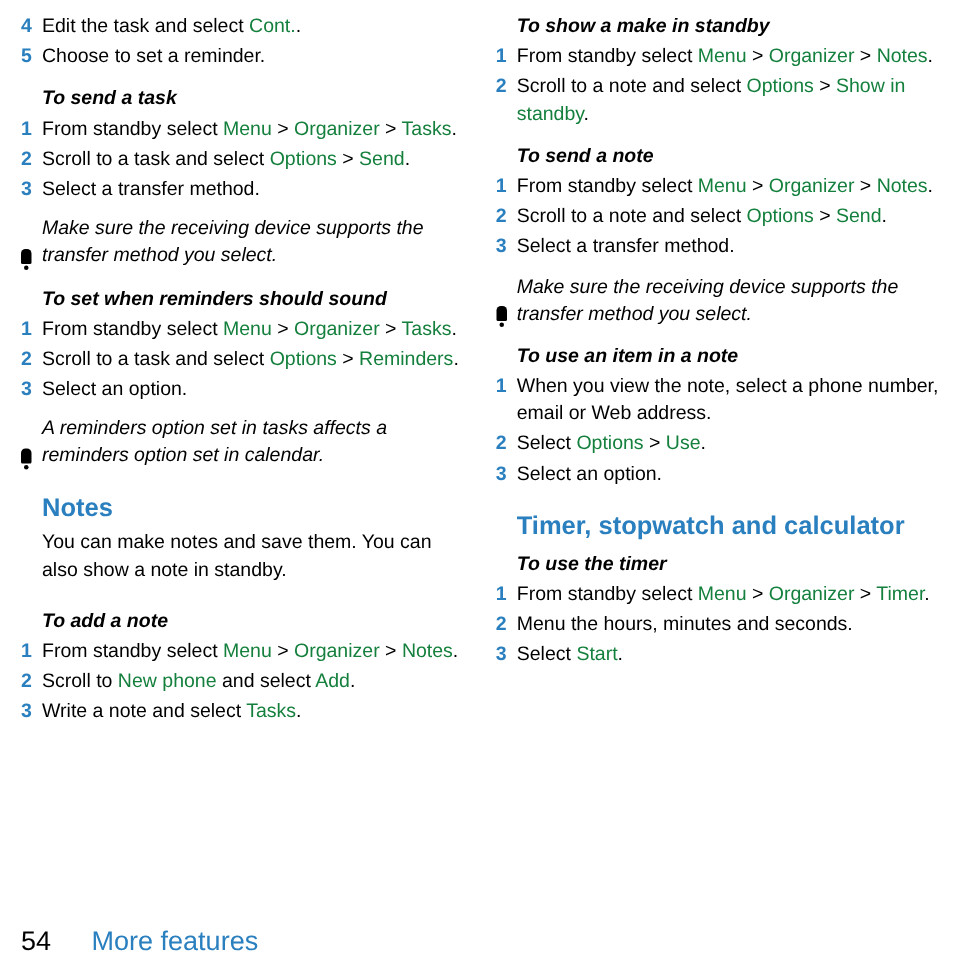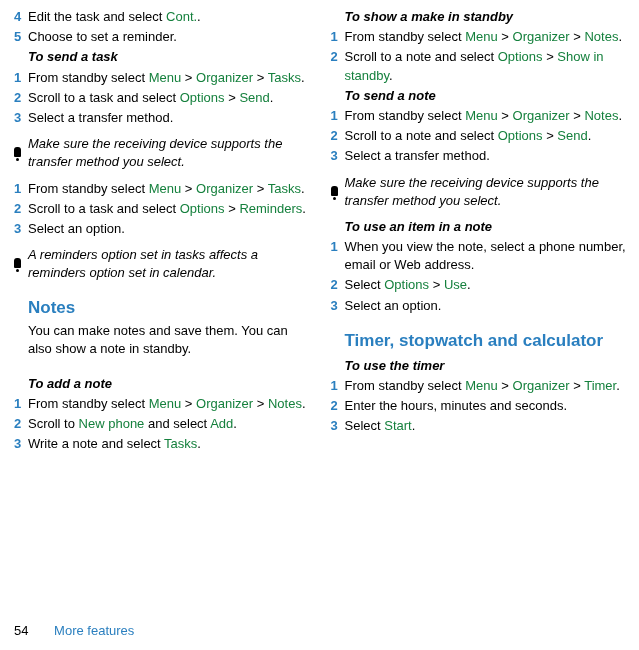--- a/index.html
+++ b/index.html
@@ -31,34 +31,35 @@
       width: 14px;
       flex-shrink: 0;
     }
     .step-text {
       flex: 1;
     }
     .link { color: #15803d; }
     .subheading {
       font-weight: bold;
       font-style: italic;
+      margin-top: 10px;
       margin-bottom: 2px;
       padding-left: 14px;
     }
     .subheading-tight {
       font-weight: bold;
       font-style: italic;
       margin-top: 0;
       margin-bottom: 2px;
       padding-left: 14px;
     }
     .note-block {
       display: flex;
       margin: 8px 0 8px 0;
-      align-items: center;
+      align-items: flex-end;
     }
     .note-icon-wrap {
       width: 14px;
       flex-shrink: 0;
       display: flex;
       flex-direction: column;
       align-items: flex-start;
       line-height: 1;
       padding-top: 2px;
     }
@@ -89,21 +90,21 @@
       padding-left: 14px;
     }
     .body-text {
       padding-left: 14px;
       margin-bottom: 16px;
     }
     .footer {
       position: absolute;
       bottom: 10px;
       left: 14px;
-      font-size: 13px;
+      font-size: 18px;
     }
     .footer .pagenum { color: #000; }
     .footer .section { color: #2a7fbf; margin-left: 22px; }
   </style>
 </head>
 <body>
 
 <div class="columns">
   <div class="col">
     <div>
@@ -131,20 +132,21 @@
           <div class="step-text">Select a transfer method.</div>
         </div>
       </div>
     <div class="note-block">
       <div class="note-icon-wrap">
           <div class="note-bulb"></div>
           <div class="note-dot"></div>
         </div>
       <div class="note-text">Make sure the receiving device supports the transfer method you select.</div>
     </div>
+    <div class="subheading">To set when reminders should sound</div>
     <div>
         <div class="step">
           <div class="step-num">1</div>
           <div class="step-text">From standby select <span class="link">Menu</span> &gt; <span class="link">Organizer</span> &gt; <span class="link">Tasks</span>.</div>
         </div>
         <div class="step">
           <div class="step-num">2</div>
           <div class="step-text">Scroll to a task and select <span class="link">Options</span> &gt; <span class="link">Reminders</span>.</div>
         </div>
         <div class="step">
@@ -229,21 +231,21 @@
       </div>
     <div class="h2">Timer, stopwatch and calculator</div>
     <div class="subheading" style="margin-top:4px">To use the timer</div>
     <div>
         <div class="step">
           <div class="step-num">1</div>
           <div class="step-text">From standby select <span class="link">Menu</span> &gt; <span class="link">Organizer</span> &gt; <span class="link">Timer</span>.</div>
         </div>
         <div class="step">
           <div class="step-num">2</div>
-          <div class="step-text">Enter the hours, minutes and seconds.</div>
+          <div class="step-text">Menu the hours, minutes and seconds.</div>
         </div>
         <div class="step">
           <div class="step-num">3</div>
           <div class="step-text">Select <span class="link">Start</span>.</div>
         </div>
       </div>
   </div>
 </div>
 
 <div class="footer">

